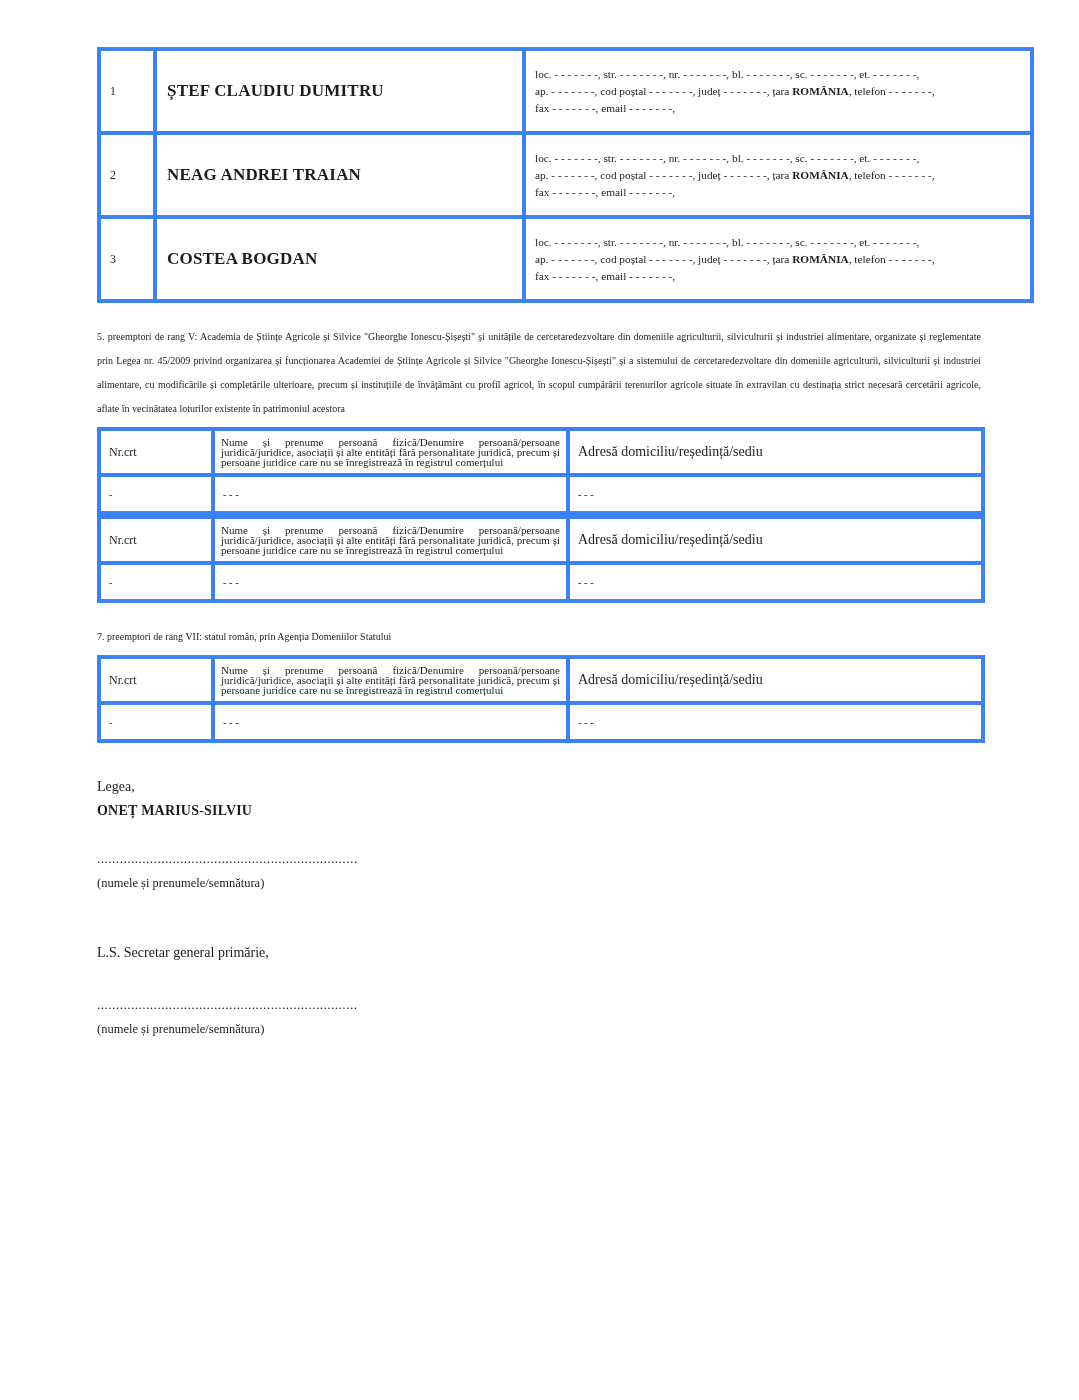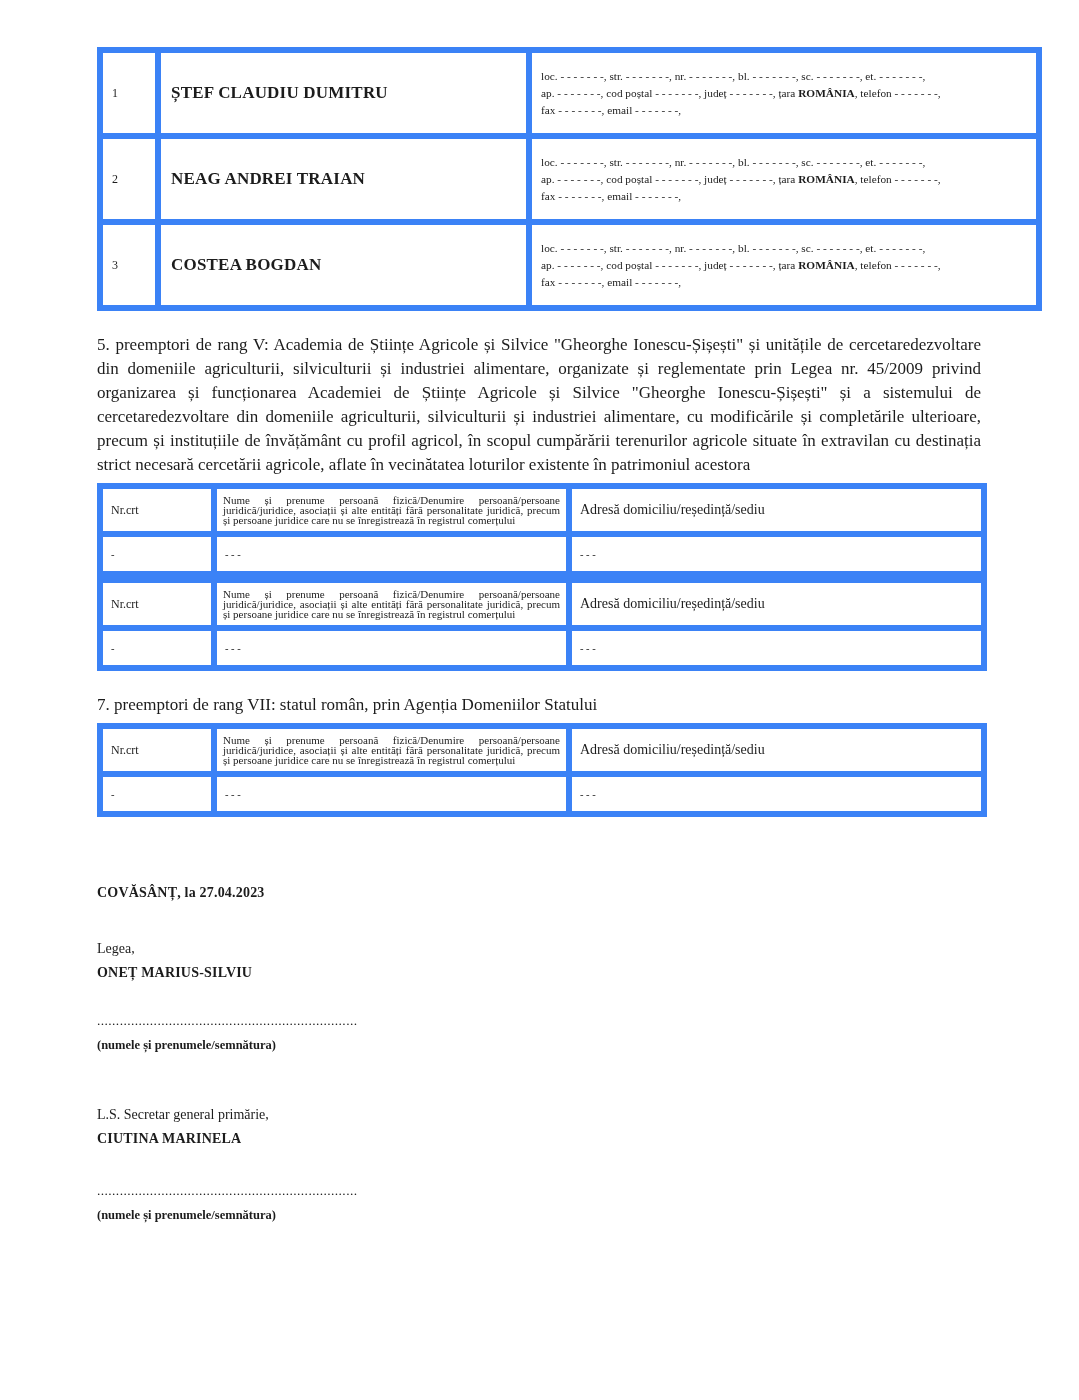--- a/index.html
+++ b/index.html
@@ -12,54 +12,54 @@
     color: #1c1c1c;
     overflow: hidden;
   }
   .content {
     position: absolute;
     left: 97px;
     top: 47px;
     width: 884px;
   }
   table { border-collapse: collapse; width: 884px; table-layout: fixed; }
-  td { border: 6px solid #3b82f6; overflow: hidden; }
+  td { border: 4px solid #3b82f6; overflow: hidden; }
 
   
   .owners .c-nr   { width: 43px;  height: 68px; vertical-align: middle; padding: 0 0 0 9px; font-size: 12px; }
   .owners .c-name { width: 355px; height: 68px; vertical-align: middle; padding: 0 0 0 10px; font-size: 17px; font-weight: bold; letter-spacing: .2px; }
   .owners .c-addr { width: 486px; height: 68px; vertical-align: middle; padding: 6px 9px; font-size: 11.3px; line-height: 17px; }
   .addr-line { white-space: nowrap; }
   .bold { font-weight: bold; }
 
   
   .para {
     margin: 22px 0 6px 0;
-    font-size: 17px;
+    font-size: 10px;
     line-height: 24px;
     text-align: justify;
   }
 
   
   .preempt .pc1 { width: 114px; }
   .preempt .pc2 { width: 355px; }
   .preempt .pc3 { width: 415px; }
   .preempt .ph td { height: 38px; vertical-align: middle; }
   .preempt .h-nr   { font-size: 12px; padding: 0 4px 0 8px; }
   .preempt .h-name { font-size: 11px; line-height: 10px; text-align: justify; padding: 2px 6px; }
   .preempt .h-addr { font-size: 14px; padding: 0 4px 0 8px; }
   .preempt .pd td  { height: 34px; vertical-align: middle; font-size: 10.5px; padding: 0 4px 0 8px; }
 
   
   .footer { font-size: 14px; line-height: 24px; }
   .place-date { margin-top: 64px; font-weight: bold; letter-spacing: .2px; }
   .sig-label { margin-top: 32px; }
   .sig-name  { font-weight: bold; letter-spacing: .2px; }
   .dots { margin-top: 24px; font-size: 13.5px; letter-spacing: .4px; white-space: nowrap; overflow: hidden; width: 260px; }
-  .sig-caption { font-size: 12.5px; font-weight: bold; }
+  .sig-caption { font-size: 12.5px; }
   .sig-label-2 { margin-top: 46px; }
   .dots-2 { margin-top: 28px; }
 </style>
 </head>
 <body>
 
 <div class="page">
   <div class="content">
 
     <table class="owners">
@@ -156,29 +156,27 @@
           <tr class="pd">
             <td>-</td>
             <td>- - -</td>
             <td>- - -</td>
           </tr>
         </tbody>
       </table>
     </section>
 
     <div class="footer">
-      <div class="place-date">COVĂSÂNȚ, la 27.04.2023</div>
 
       <div class="sig-label">Legea,</div>
       <div class="sig-name">ONEȚ MARIUS-SILVIU</div>
 
       <div class="dots">..........................................................................</div>
       <div class="sig-caption">(numele și prenumele/semnătura)</div>
 
       <div class="sig-label sig-label-2">L.S. Secretar general primărie,</div>
-      <div class="sig-name">CIUTINA MARINELA</div>
 
       <div class="dots dots-2">..........................................................................</div>
       <div class="sig-caption">(numele și prenumele/semnătura)</div>
     </div>
 
   </div>
 </div>
 
 </body></html>

